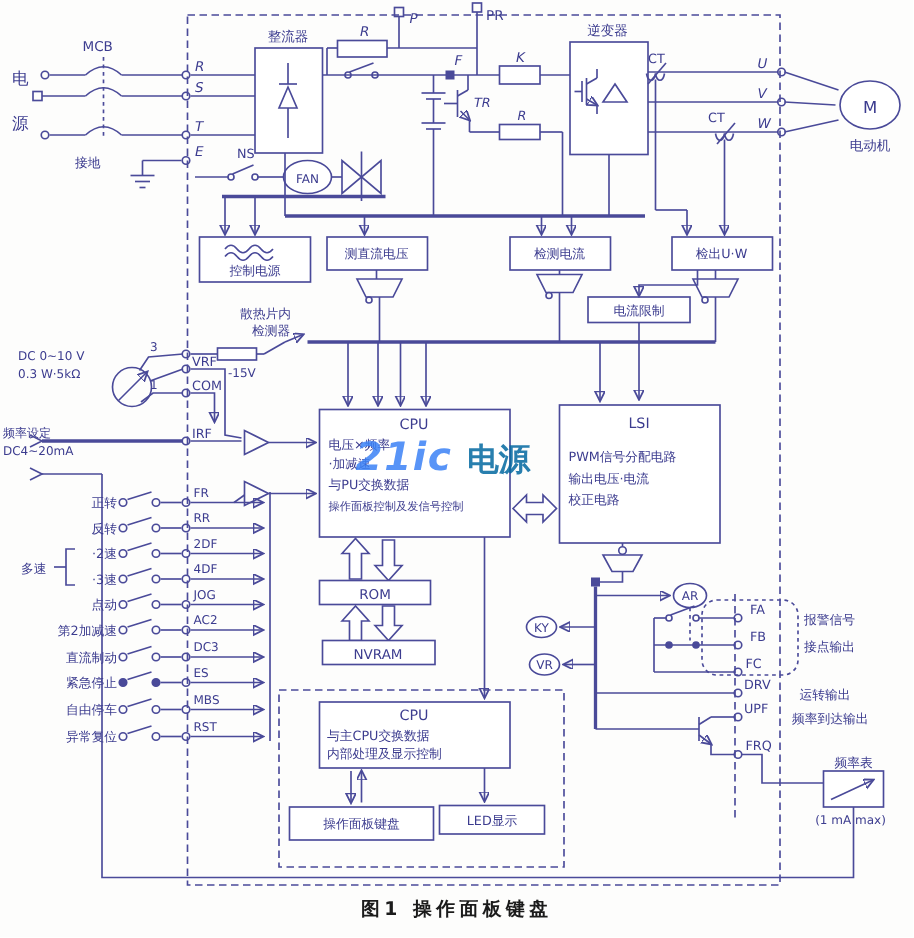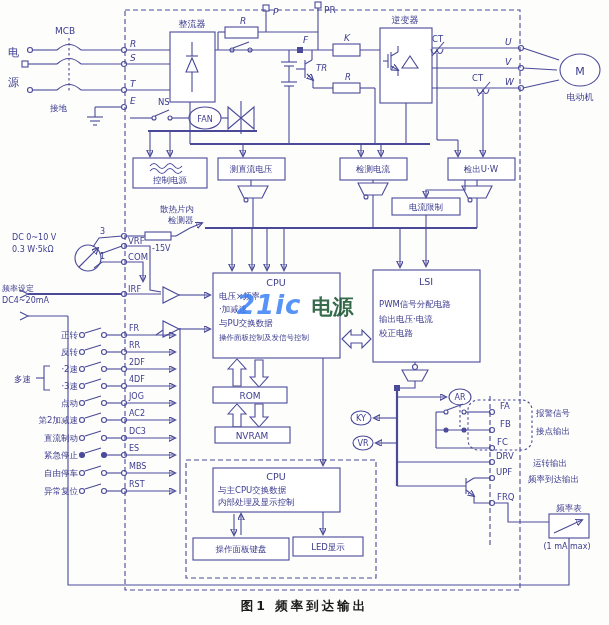--- a/index.html
+++ b/index.html
@@ -13,21 +13,21 @@
   svg .dot{fill:#4a4a99;}
   svg .dash{stroke-dasharray:5 3;}
   svg .dash2{stroke-dasharray:2.5 2.5;}
   svg .thick{stroke-width:2.2;}
   svg text{stroke:none;fill:#3c3c8f;font-family:"DejaVu Sans",sans-serif;}
   .t7{font-size:7.5px;} .t8{font-size:8px;} .t85{font-size:8.5px;}
   .t9{font-size:9px;} .t95{font-size:9.5px;} .t11{font-size:11px;}
   .mid{text-anchor:middle;} .end{text-anchor:end;} .it{font-style:italic;}
   #wm{position:absolute;left:237px;top:290px;opacity:.85;pointer-events:none;}
   #wm .brand{color:#3b82f6;font-size:26px;font-weight:bold;font-style:italic;letter-spacing:1px;}
-  #wm .word{color:#14532d;font-size:21px;margin-left:10px;font-weight:bold;margin-top:48px;}
+  #wm .word{color:#0369a1;font-size:21px;margin-left:10px;font-weight:bold;margin-top:48px;}
   #wm .url{color:#a8a8a8;font-size:12.5px;margin-top:1px;}
   #cap{position:absolute;left:0;top:598px;width:609px;text-align:center;color:#1b1b1b;
        font-size:12.5px;font-weight:bold;letter-spacing:3px;}
 </style>
 </head>
 <body>
 
 <div id="stage">
 <svg width="609" height="625" viewBox="0 0 609 625">
   <defs>
@@ -513,14 +513,14 @@
     <text x="241" y="552" class="t85 mid">操作面板键盘</text>
     <rect x="293" y="537" width="70" height="19" class="box"></rect>
     <text x="328" y="550" class="t85 mid">LED显示</text>
   </g>
 </svg>
 
 <div id="wm">
   <span class="brand">21ic</span><span class="word">电源</span>
 </div>
 
-<div id="cap">图1  频率到达输出</div>
+<div id="cap">图1  操作面板键盘</div>
 </div>
 
 </body></html>

